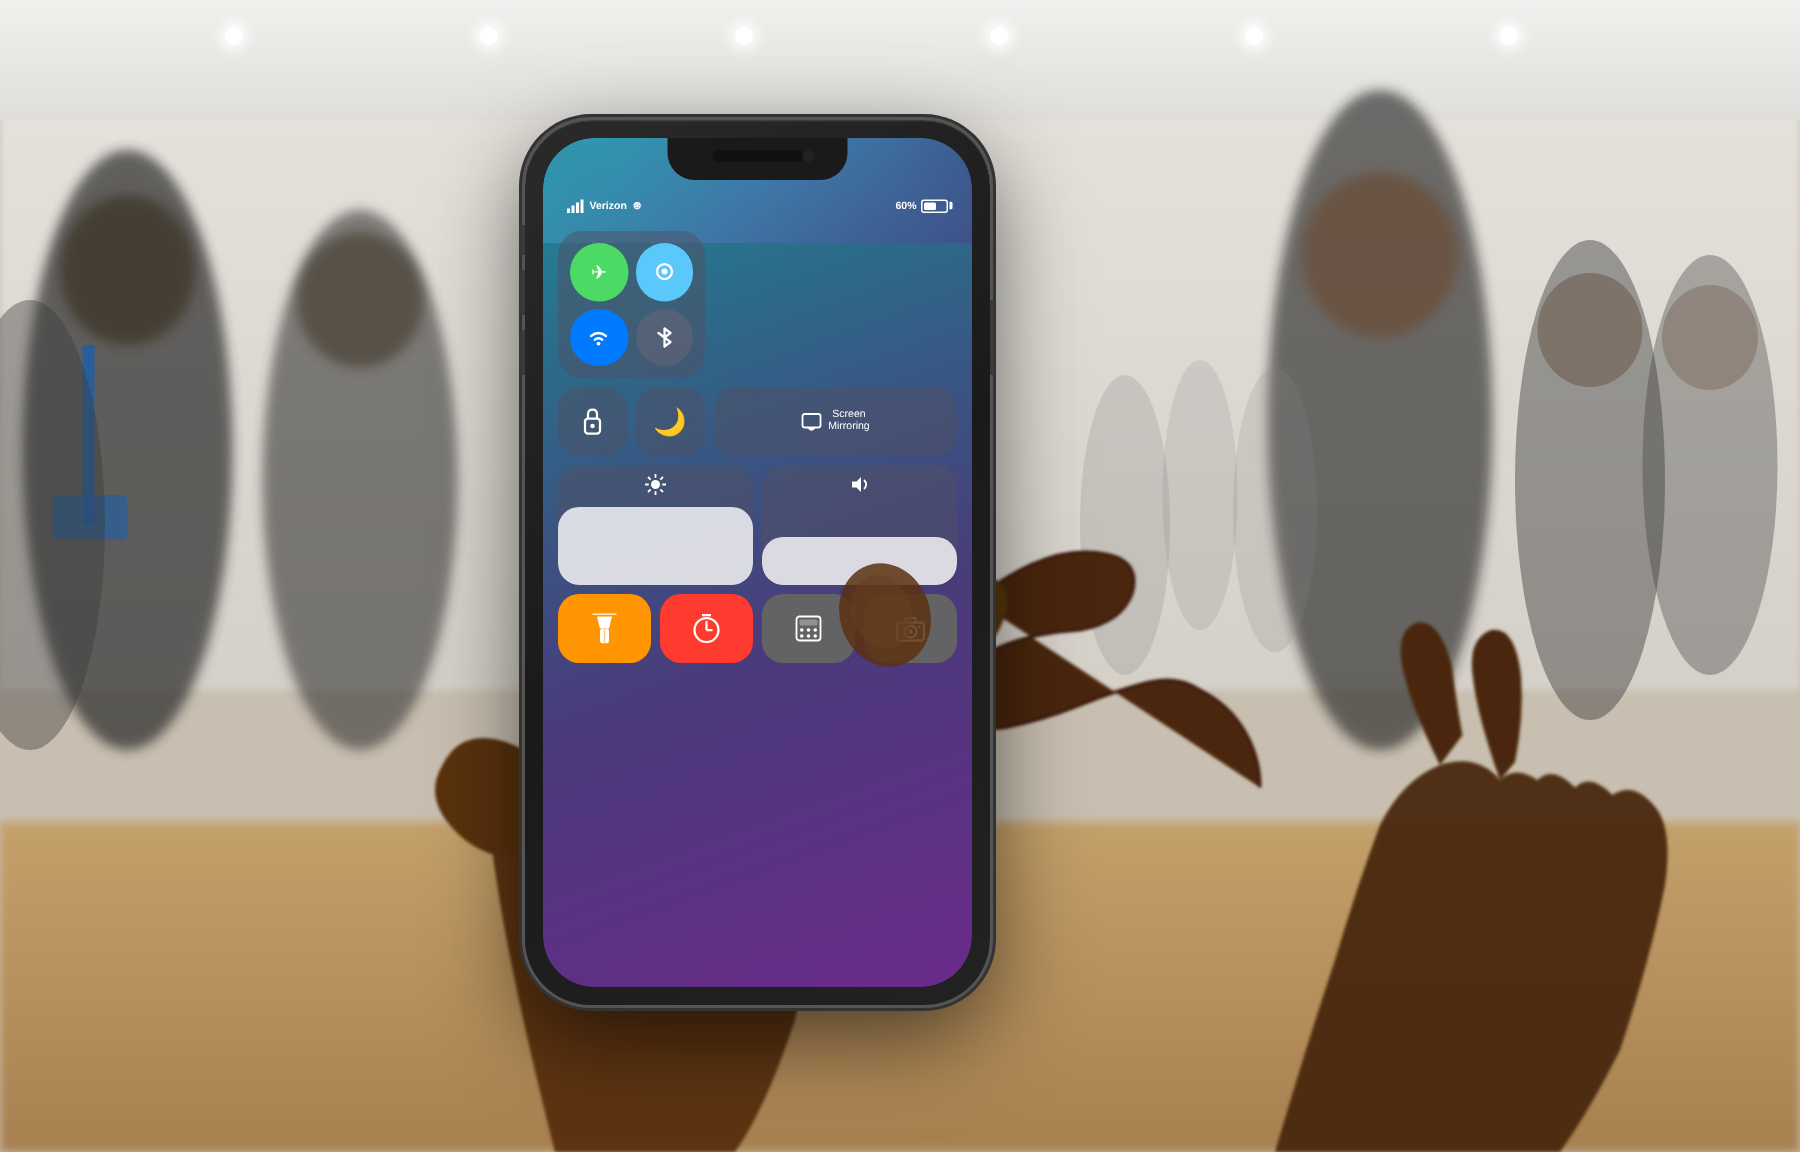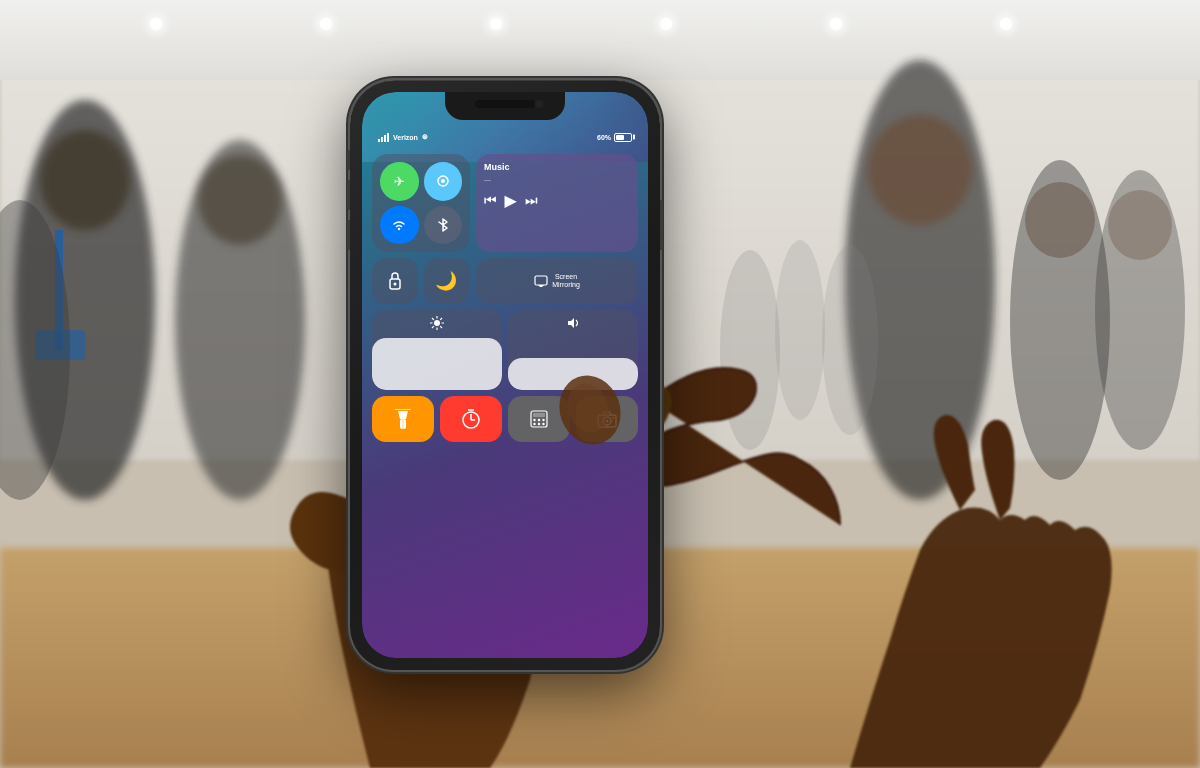--- a/index.html
+++ b/index.html
@@ -522,29 +522,20 @@
                   </svg>
                 </div>
 
                 <div class="cc-small-btn btn-gray" style="display:flex;align-items:center;justify-content:center;font-size:13px;color:white;background:rgba(100,100,120,0.6);">
                   <svg width="10" height="14" viewBox="0 0 10 14">
                     <path d="M5 1 L5 13 M5 1 L9 4 L5 7 L9 10 L5 13 M5 7 L1 4" stroke="white" stroke-width="1.5" fill="none" stroke-linecap="round" stroke-linejoin="round"></path>
                   </svg>
                 </div>
               </div>
 
-              <div class="cc-music">
-                <div class="music-title">Music</div>
-                <div style="font-size:7px;color:rgba(255,255,255,0.6);margin-bottom:6px;">—</div>
-                <div class="music-controls">
-                  <span style="color:white;font-size:14px;cursor:pointer;">⏮</span>
-                  <span style="color:white;font-size:16px;cursor:pointer;">▶</span>
-                  <span style="color:white;font-size:14px;cursor:pointer;">⏭</span>
-                </div>
-              </div>
             </div>
 
             <div class="cc-second-row">
 
               <div class="cc-portrait-btn" style="background:rgba(80,80,100,0.5);border-radius:14px;width:46px;height:46px;display:flex;align-items:center;justify-content:center;font-size:14px;color:white;">
                 <svg width="16" height="18" viewBox="0 0 16 18">
                   <rect x="3" y="7" width="10" height="10" rx="2" fill="none" stroke="white" stroke-width="1.5"></rect>
                   <path d="M5 7 V4 Q5 1 8 1 Q11 1 11 4 V7" fill="none" stroke="white" stroke-width="1.5"></path>
                   <circle cx="8" cy="12" r="1.5" fill="white"></circle>
                 </svg>

